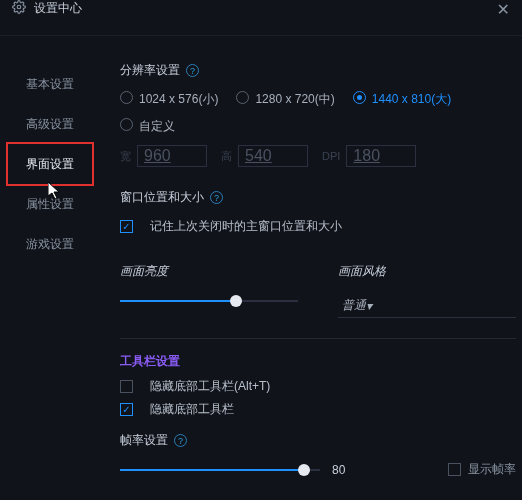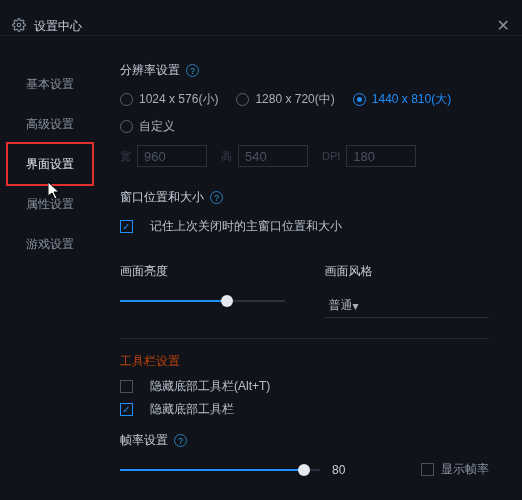--- a/index.html
+++ b/index.html
@@ -6,21 +6,21 @@
 body {
   width: 522px; height: 500px;
   background: #10131a;
   font-family: "Microsoft YaHei", sans-serif;
   font-size: 12px;
   color: #b8c0cc;
   overflow: hidden;
 }
 .titlebar {
   height: 36px;
-  display: flex; align-items: flex-end;
+  display: flex; align-items: flex-start;
   padding: 0 12px;
   border-bottom: 1px solid #1a1f2a;
 }
 .titlebar .gear { margin-right: 8px; color: #8892a0; }
 .titlebar .title { flex: 1; color: #c8d0dc; }
 .titlebar .close { color: #8892a0; font-size: 16px; cursor: pointer; }
 .body { display: flex; height: calc(100% - 36px); }
 .sidebar { width: 100px; padding-top: 28px; }
 .sidebar-item {
   height: 40px; line-height: 40px;
@@ -32,70 +32,71 @@
 .highlight-box {
   border: 2px solid #e03030;
   margin: -2px 6px;
 }
 .cursor {
   position: absolute; left: 48px; top: 182px;
   pointer-events: none;
 }
 .content {
   flex: 1;
-  padding: 26px 33px 12px 20px;
+  padding: 26px 6px 12px 20px;
   overflow: hidden;
 }
 .section-title {
   color: #c8d0dc;
   margin-bottom: 12px;
   display: flex; align-items: center; gap: 6px;
 }
 .help-icon {
   display: inline-flex; align-items: center; justify-content: center;
   width: 13px; height: 13px;
   border: 1px solid #2a7fb8;
   border-radius: 50%;
   color: #2a9fd8; font-size: 9px;
 }
 .radio-row { display: flex; gap: 18px; margin-bottom: 10px; }
-.radio-item { display: flex; align-items: center; gap: 6px; cursor: pointer; color: #a8b0bc; }
+.radio-item { display: flex; align-items: flex-start; gap: 6px; cursor: pointer; color: #a8b0bc; }
 .radio-circle {
   width: 13px; height: 13px; border-radius: 50%;
   border: 1.5px solid #5a6270;
   display: flex; align-items: center; justify-content: center;
 }
 .radio-item.selected .radio-circle { border-color: #1e90ff; }
 .radio-item.selected .radio-dot { width: 5px; height: 5px; border-radius: 50%; background: #1e90ff; }
 .radio-item.selected { color: #1e90ff; }
 .custom-inputs { display: flex; gap: 14px; margin: 10px 0 22px 0; }
 .dim-input {
   display: flex; align-items: center; gap: 6px;
   color: #3a4250;
 }
 .dim-input .prefix { font-size: 11px; }
 .dim-input input {
   width: 70px; height: 22px;
   background: transparent;
   border: 1px solid #2a3040;
   color: #4a5260;
   padding: 0 6px;
-  font-size: 13px;
+  font-size: 16px;
+  text-decoration: underline;
 }
 .checkbox-row { display: flex; align-items: center; gap: 17px; margin: 6px 0; cursor: pointer; }
 .checkbox {
   width: 13px; height: 13px;
   border: 1px solid #4a5260;
   display: flex; align-items: center; justify-content: center;
 }
 .checkbox.checked { border-color: #1e90ff; }
 .checkbox.checked::after {
   content: "✓"; color: #1e90ff; font-size: 10px; line-height: 1;
 }
-.two-col { display: flex; gap: 40px; margin-top: 28px; }
+.two-col { display: flex; gap: 40px; margin-top: 28px; font-style: italic; }
 .col { flex: 1; }
 .col-label { color: #c8d0dc; margin-bottom: 14px; }
 .slider {
   position: relative; height: 14px;
   display: flex; align-items: center;
 }
 .slider .track {
   height: 2px; width: 100%;
   background: #2a3040;
 }
@@ -110,21 +111,21 @@
   transform: translateX(-50%);
 }
 .select {
   height: 24px;
   border-bottom: 1px solid #2a3040;
   display: flex; align-items: center; justify-content: flex-start;
   padding: 0 4px;
   color: #a8b0bc; cursor: pointer;
 }
 .divider { height: 1px; background: #222834; margin: 20px 0 14px 0; }
-.sub-label { color: #c2410c; margin-bottom: 8px; }
+.sub-label { color: #8b5cf6; margin-bottom: 8px; font-weight: bold; }
 .fps-row { display: flex; align-items: center; gap: 12px; margin-top: 6px; }
 .fps-row .slider { flex: 0 0 200px; }
 .fps-value { color: #c8d0dc; width: 30px; }
 .show-fps { margin-left: auto; display: flex; align-items: center; gap: 7px; color: #8892a0; }
 .footer { display: flex; justify-content: flex-end; margin-top: 28px; }
 .save-btn {
   background: #1e90ff; color: #fff;
   height: 30px; padding: 0 20px;
   border: none; cursor: pointer;
   font-size: 12px;

